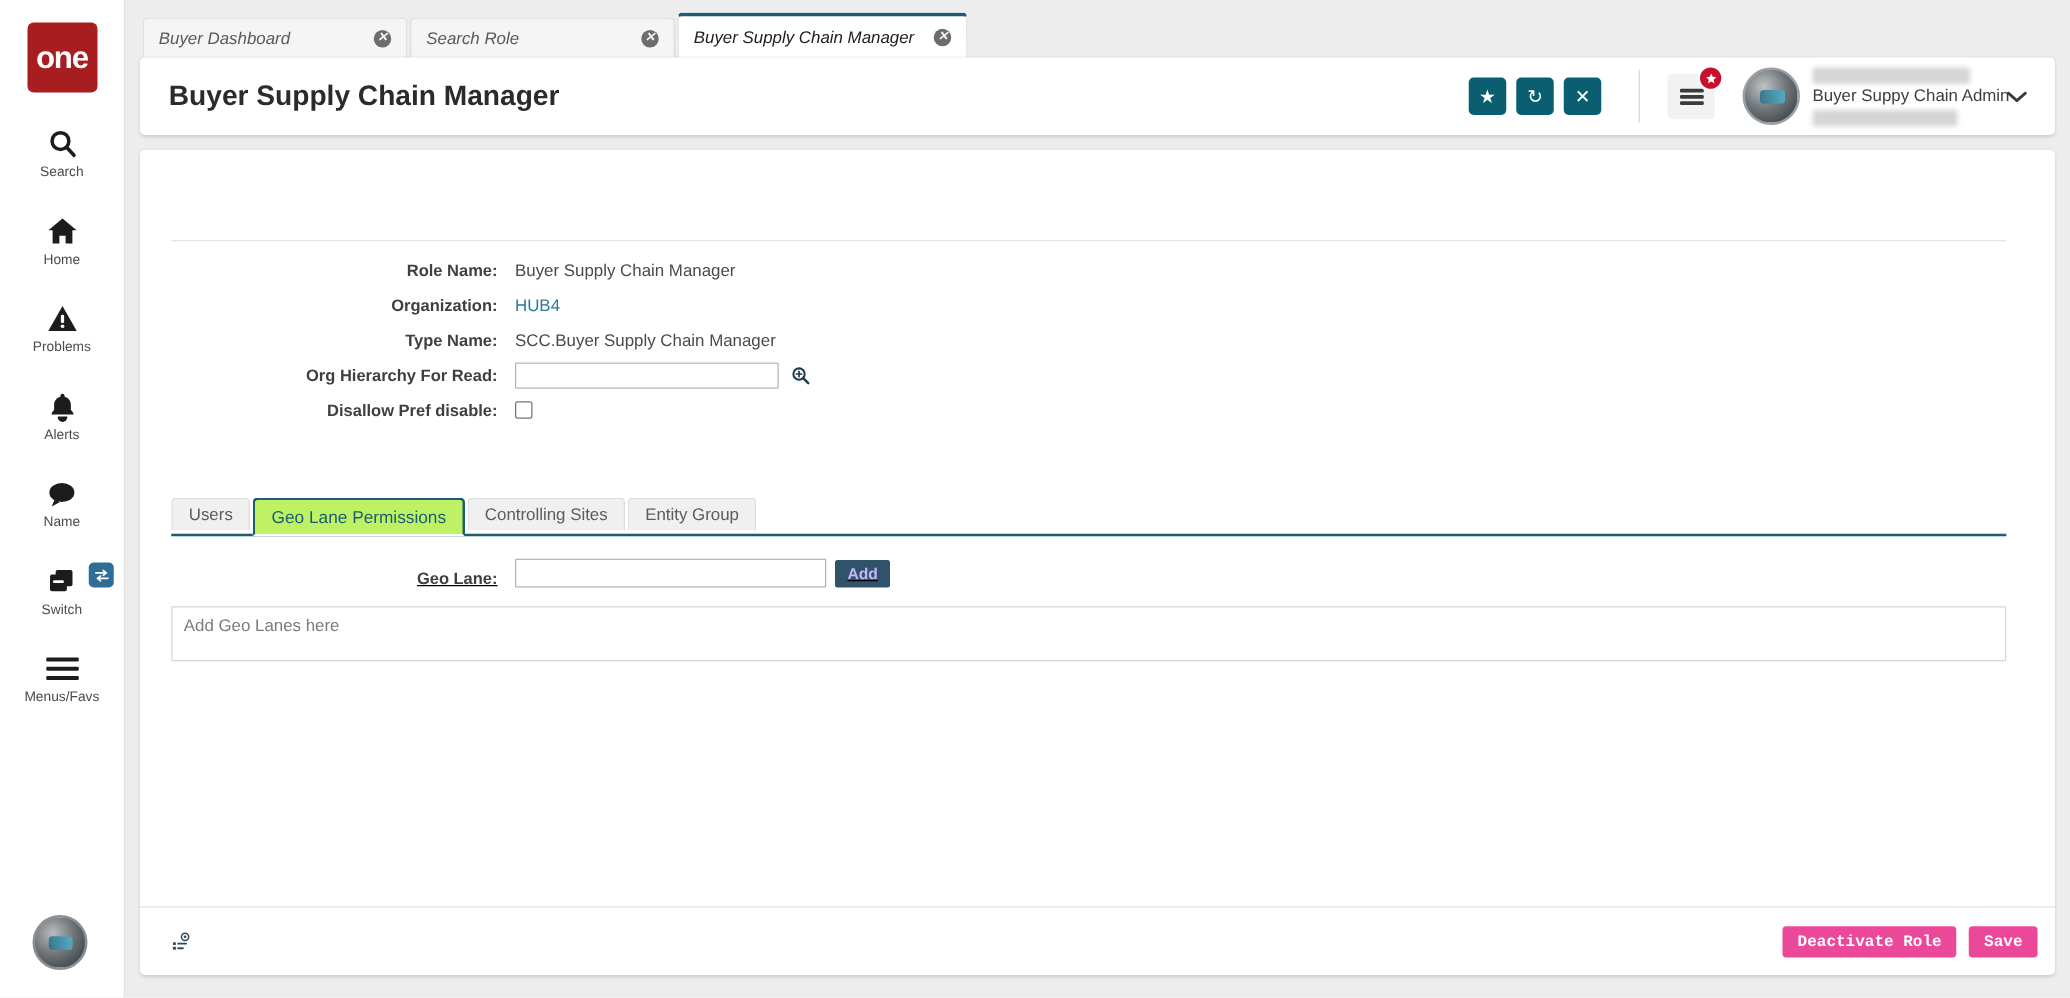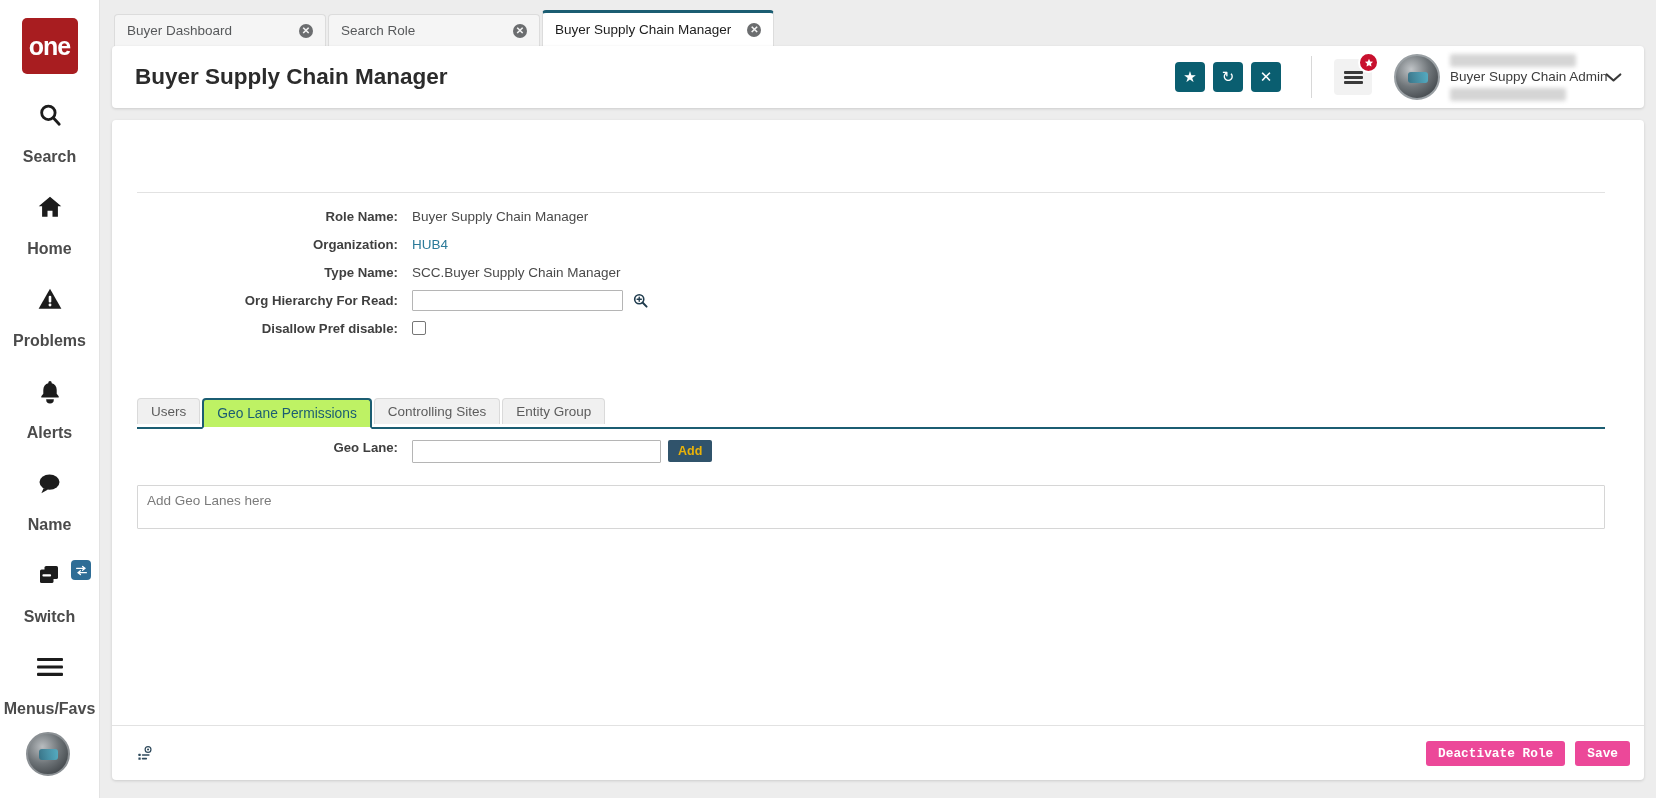--- a/index.html
+++ b/index.html
@@ -24,21 +24,21 @@
   }
   .logo-text {
     color: #fff; font-size: 25px; font-weight: 700;
     letter-spacing: -1px; line-height: 1;
   }
   .rail-item {
     margin-top: 24px; display: flex; flex-direction: column;
     align-items: center; position: relative; cursor: pointer;
   }
   .rail-ico { height: 34px; display:flex; align-items:center; justify-content:center; color:#1c1c1c; }
-  .rail-lbl { font-size: 16px; color: #4b4b4b; margin-top: 16px; font-weight: bold; }
+  .rail-lbl { font-size: 11px; color: #4b4b4b; margin-top: 0; }
   .switch-badge {
     position: absolute; right: 8px; top: 2px;
     width: 20px; height: 20px; border-radius: 4px;
     background: #2e6d96; display: flex; align-items: center; justify-content: center;
   }
   .rail-avatar {
     position: absolute; left: 26px; bottom: 22px;
     width: 44px; height: 44px; border-radius: 50%;
     background: radial-gradient(circle at 36% 32%, #b9bdc0 0%, #6e7478 45%, #2c3135 100%);
     border: 2px solid #8b9094;
@@ -56,21 +56,21 @@
     width: 1556px; height: 46px;
     background: #ededed;
     display: flex; align-items: flex-end; padding-left: 14px;
   }
   .browser-tab {
     height: 32px; min-width: 212px;
     background: #f5f5f5; border: 1px solid #dcdcdc; border-bottom: none;
     border-radius: 4px 4px 0 0;
     margin-right: 2px; padding: 0 12px;
     display: flex; align-items: center; justify-content: space-between;
-    font-size: 13.5px; color: #57595b; cursor: pointer;
+    font-size: 13.5px; color: #57595b; cursor: pointer; font-style: italic;
   }
   .browser-tab.active {
     background: #ffffff; color: #1d1d1d;
     border-top: 3px solid #1b5d72;
     height: 36px;
   }
   .tab-close {
     width: 14px; height: 14px; border-radius: 50%;
     background: #6b6d6f; color: #f5f5f5;
     font-size: 10px; line-height: 14px; text-align: center;
@@ -172,32 +172,32 @@
     background: #bef264; color: #1b5d72; height: 31px; font-size: 13.8px;
     border: 2px solid #1b5d72; border-bottom: 2px solid #fff;
     position: relative; z-index: 2; margin-bottom: -2px;
   }
   #tabs-underline {
     position: absolute; left: 25px; top: 307px; width: 1468px; height: 2px; background: #1b5d72;
   }
 
   
   #geo-panel { position: absolute; left: 0; top: 320px; width: 100%; }
-  #geo-row { display: flex; align-items: flex-start; height: 30px; }
+  #geo-row { display: flex; align-items: flex-end; height: 30px; text-decoration: underline; }
   #geo-label {
     width: 300px; text-align: right; padding-right: 14px;
     font-size: 13.2px; font-weight: 700; color: #3f3f3f;
   }
   #geo-input {
     width: 249px; height: 23px; border: 1px solid #b5b5b5; border-radius: 1px;
     font-family: inherit; font-size: 13px; padding: 0 5px; color: #333;
   }
   #add-btn {
     margin-left: 7px; height: 22px; padding: 0 10px;
-    background: #30536b; color: #eab308; border: none; border-radius: 2px;
+    background: #30536b; color: #c4b5fd; border: none; border-radius: 2px;
     font-family: inherit; font-size: 12.5px; font-weight: 700; cursor: pointer;
   }
   #geo-dropzone {
     position: absolute; left: 25px; top: 45px; width: 1468px; height: 44px;
     border: 1px solid #d6d6d6; background: #fff; border-radius: 1px;
     padding: 7px 9px; font-size: 13.5px; color: #7b7b7b;
   }
 
   
   #footer-bar {

